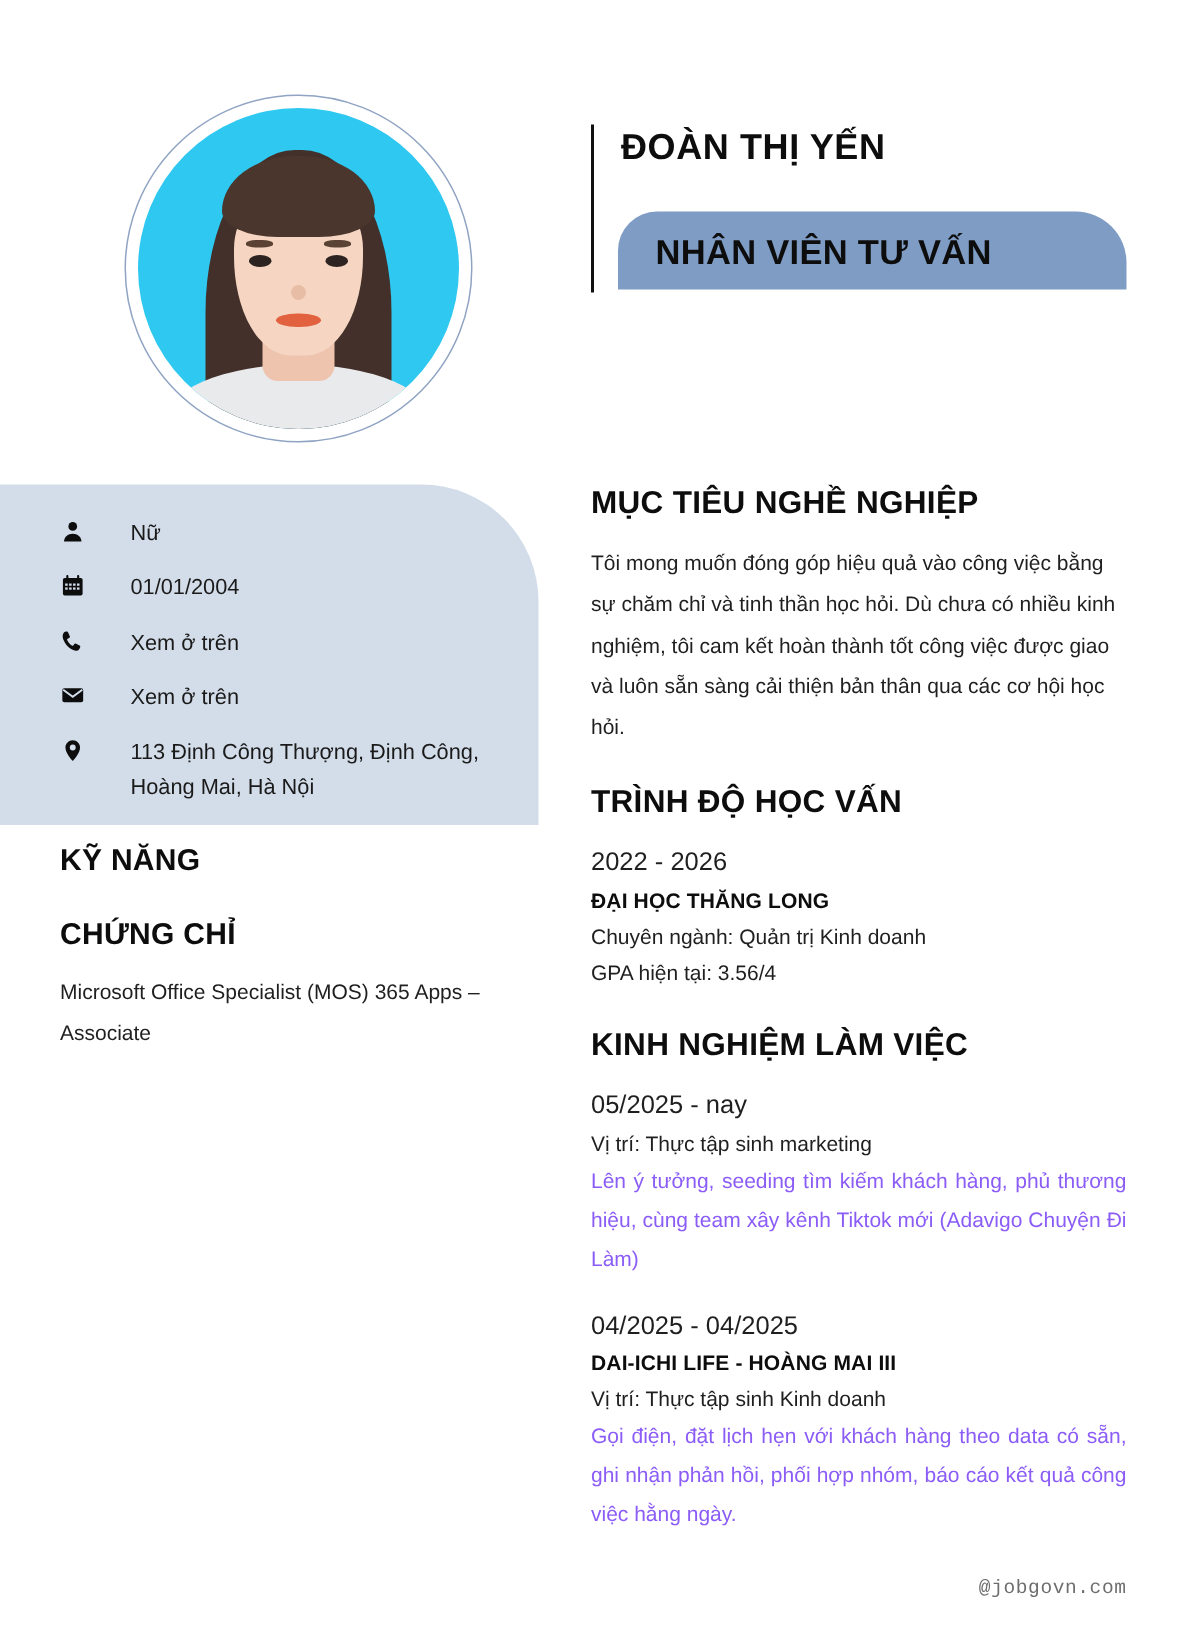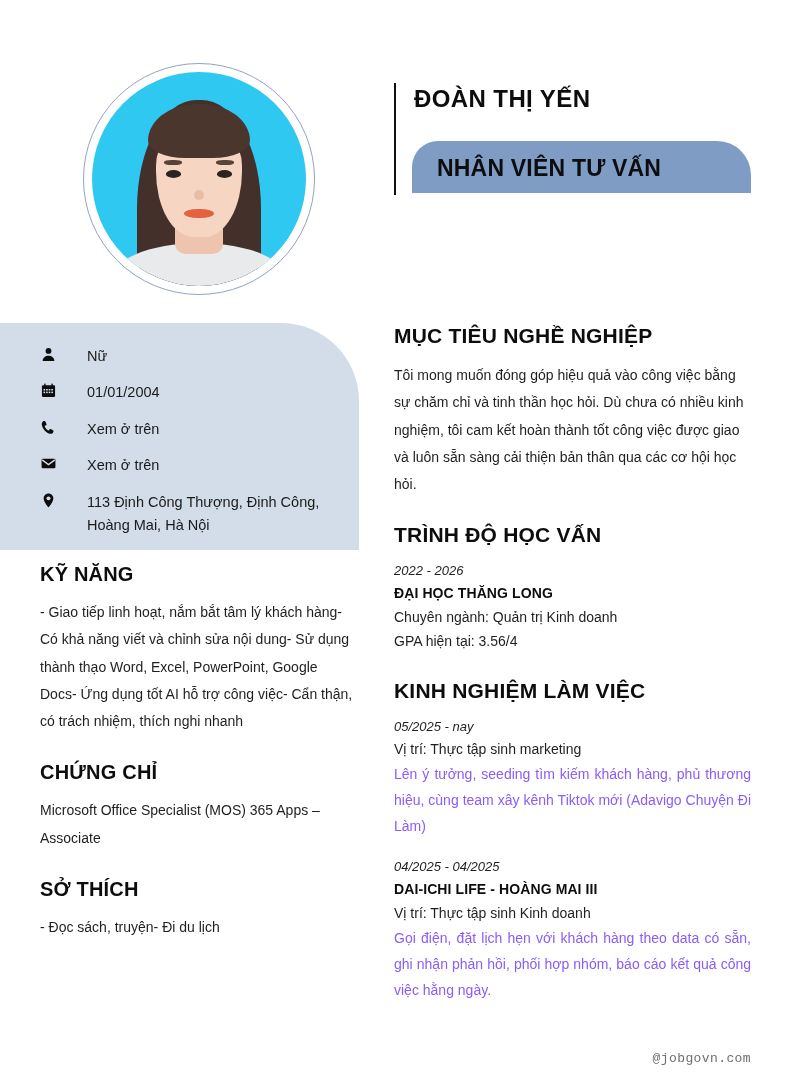--- a/index.html
+++ b/index.html
@@ -238,22 +238,21 @@
     font-size: 14px;
     color: #1f1f1f;
     line-height: 1.95;
   }
   .r-block { margin-bottom: 25px; }
   .r-block:last-child { margin-bottom: 0; }
 
   .entry { margin-bottom: 17px; }
   .entry:last-child { margin-bottom: 0; }
   .entry-date {
-    font-size: 13px;
-    font-style: italic;
+    font-size: 17px;
     color: #1f1f1f;
     line-height: 1.6;
   }
   .entry-org {
     font-size: 14px;
     font-weight: 700;
     color: #0d0d0d;
     line-height: 1.65;
     letter-spacing: 0.1px;
   }
@@ -371,32 +370,27 @@
       </span>
       <span class="contact-text">113 Định Công Thượng, Định Công, Hoàng Mai, Hà Nội</span>
     </div>
 
   </div>
 
   <div class="left-col">
 
     <div class="left-block">
       <div class="sec-heading">KỸ NĂNG</div>
-      <div class="left-body">- Giao tiếp linh hoạt, nắm bắt tâm lý khách hàng- Có khả năng viết và chỉnh sửa nội dung- Sử dụng thành thạo Word, Excel, PowerPoint, Google Docs- Ứng dụng tốt AI hỗ trợ công việc- Cẩn thận, có trách nhiệm, thích nghi nhanh</div>
     </div>
 
     <div class="left-block">
       <div class="sec-heading">CHỨNG CHỈ</div>
       <div class="left-body">Microsoft Office Specialist (MOS) 365 Apps – Associate</div>
     </div>
 
-    <div class="left-block">
-      <div class="sec-heading">SỞ THÍCH</div>
-      <div class="left-body">- Đọc sách, truyện- Đi du lịch</div>
-    </div>
 
   </div>
 
   <div class="right-col">
 
     <div class="r-block">
       <div class="r-heading">MỤC TIÊU NGHỀ NGHIỆP</div>
       <div class="r-para">Tôi mong muốn đóng góp hiệu quả vào công việc bằng sự chăm chỉ và tinh thần học hỏi. Dù chưa có nhiều kinh nghiệm, tôi cam kết hoàn thành tốt công việc được giao và luôn sẵn sàng cải thiện bản thân qua các cơ hội học hỏi.</div>
     </div>
 

